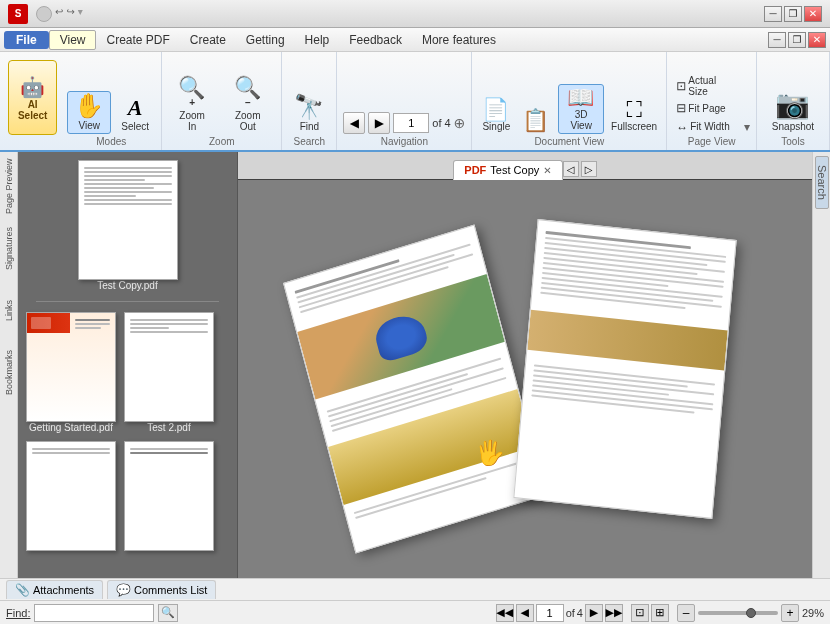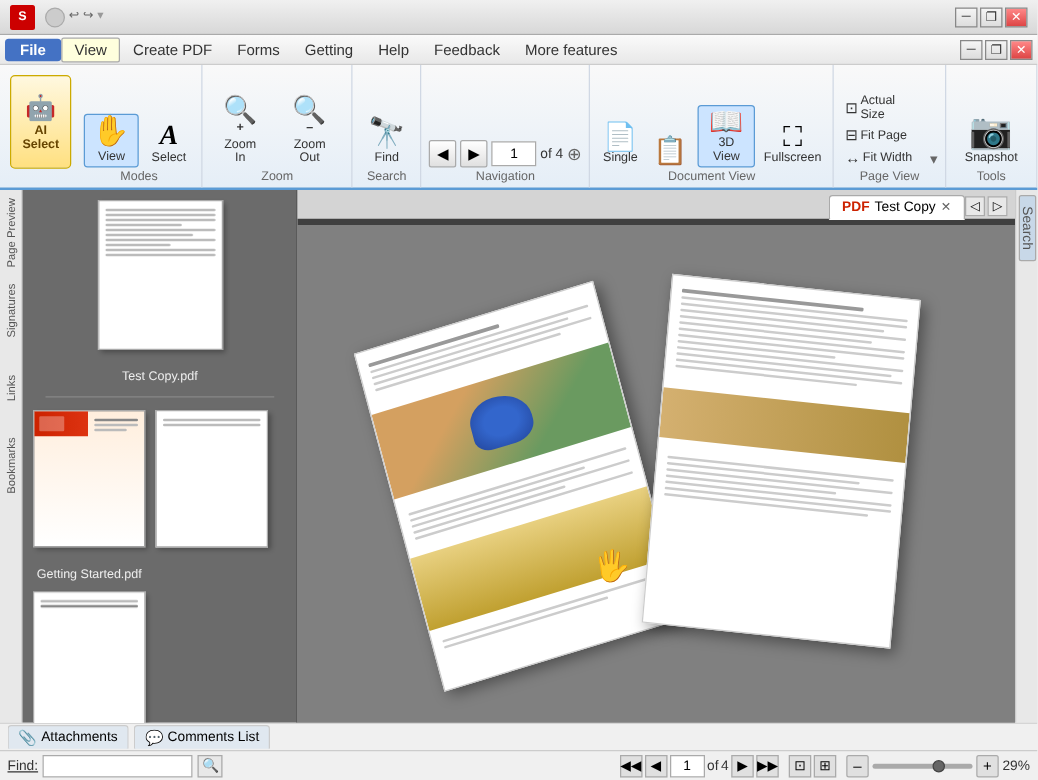--- a/index.html
+++ b/index.html
@@ -179,21 +179,21 @@
       height: 2px;
       background: #bbb;
       margin-bottom: 2px;
       border-radius: 1px;
     }
     .thumb-line.dark { background: #888; }
     .thumb-label {
       font-size: 10px;
       color: #eee;
       text-align: right;
-      margin-top: 16px;
+      margin-top: 0;
       word-break: break-all;
     }
     .thumb-red-bar {
       width: 100%;
       height: 20px;
       background: linear-gradient(to right, #cc2200, #dd3311);
       display: flex;
       align-items: center;
       padding: 0 4px;
     }
@@ -209,26 +209,26 @@
 
     
     .doc-area {
       flex: 1;
       display: flex;
       flex-direction: column;
       background: #808080;
     }
     .doc-tab-bar {
       background: #d4d4d4;
-      border-bottom: 5px solid #404040;
+      border-bottom: 1px solid #404040;
       display: flex;
       align-items: flex-end;
       padding: 3px 6px 0;
       height: 28px;
-      justify-content: flex-end;
+      justify-content: center;
     }
     .doc-tabs { display: flex; gap: 2px; }
     .doc-tab {
       background: linear-gradient(to bottom, #f5f5f5, #e0e0e0);
       border: 1px solid #aaa;
       border-bottom: none;
       padding: 3px 10px;
       font-size: 11px;
       cursor: pointer;
       display: flex;
@@ -499,21 +499,21 @@
     <div class="title-btn">─</div>
     <div class="title-btn">❐</div>
     <div class="title-btn close">✕</div>
   </div>
 </div>
 
 <div class="menu-bar">
   <div class="menu-item" style="background:#4472C4;color:white;font-weight:bold;border-radius:3px;padding:2px 12px;">File</div>
   <div class="menu-item active">View</div>
   <div class="menu-item">Create PDF</div>
-  <div class="menu-item">Forms</div>
+  <div class="menu-item">Create</div>
   <div class="menu-item">Getting</div>
   <div class="menu-item">Help</div>
   <div class="menu-item">Feedback</div>
   <div class="menu-item">More features</div>
   <div style="margin-left:auto;display:flex;gap:2px;">
     <div class="title-btn">─</div>
     <div class="title-btn">❐</div>
     <div class="title-btn close">✕</div>
   </div>
 </div>
@@ -672,20 +672,31 @@
           </div>
           <div class="thumb-lines">
             <div class="thumb-line dark"></div>
             <div class="thumb-line"></div>
             <div class="thumb-line" style="width:75%;"></div>
           </div>
         </div>
         <div class="thumb-label">Getting Started.pdf</div>
       </div>
 
+      <div class="recent-item">
+        <div class="thumb">
+          <div class="thumb-lines">
+            <div class="thumb-line header"></div>
+            <div class="thumb-line"></div>
+            <div class="thumb-line" style="width:50%;"></div>
+            <div class="thumb-line"></div>
+          </div>
+        </div>
+        <div class="thumb-label">Test 2.pdf</div>
+      </div>
 
       <div class="recent-item">
         <div class="thumb">
           <div class="thumb-lines">
             <div class="thumb-line"></div>
             <div class="thumb-line"></div>
           </div>
         </div>
 
       </div>

